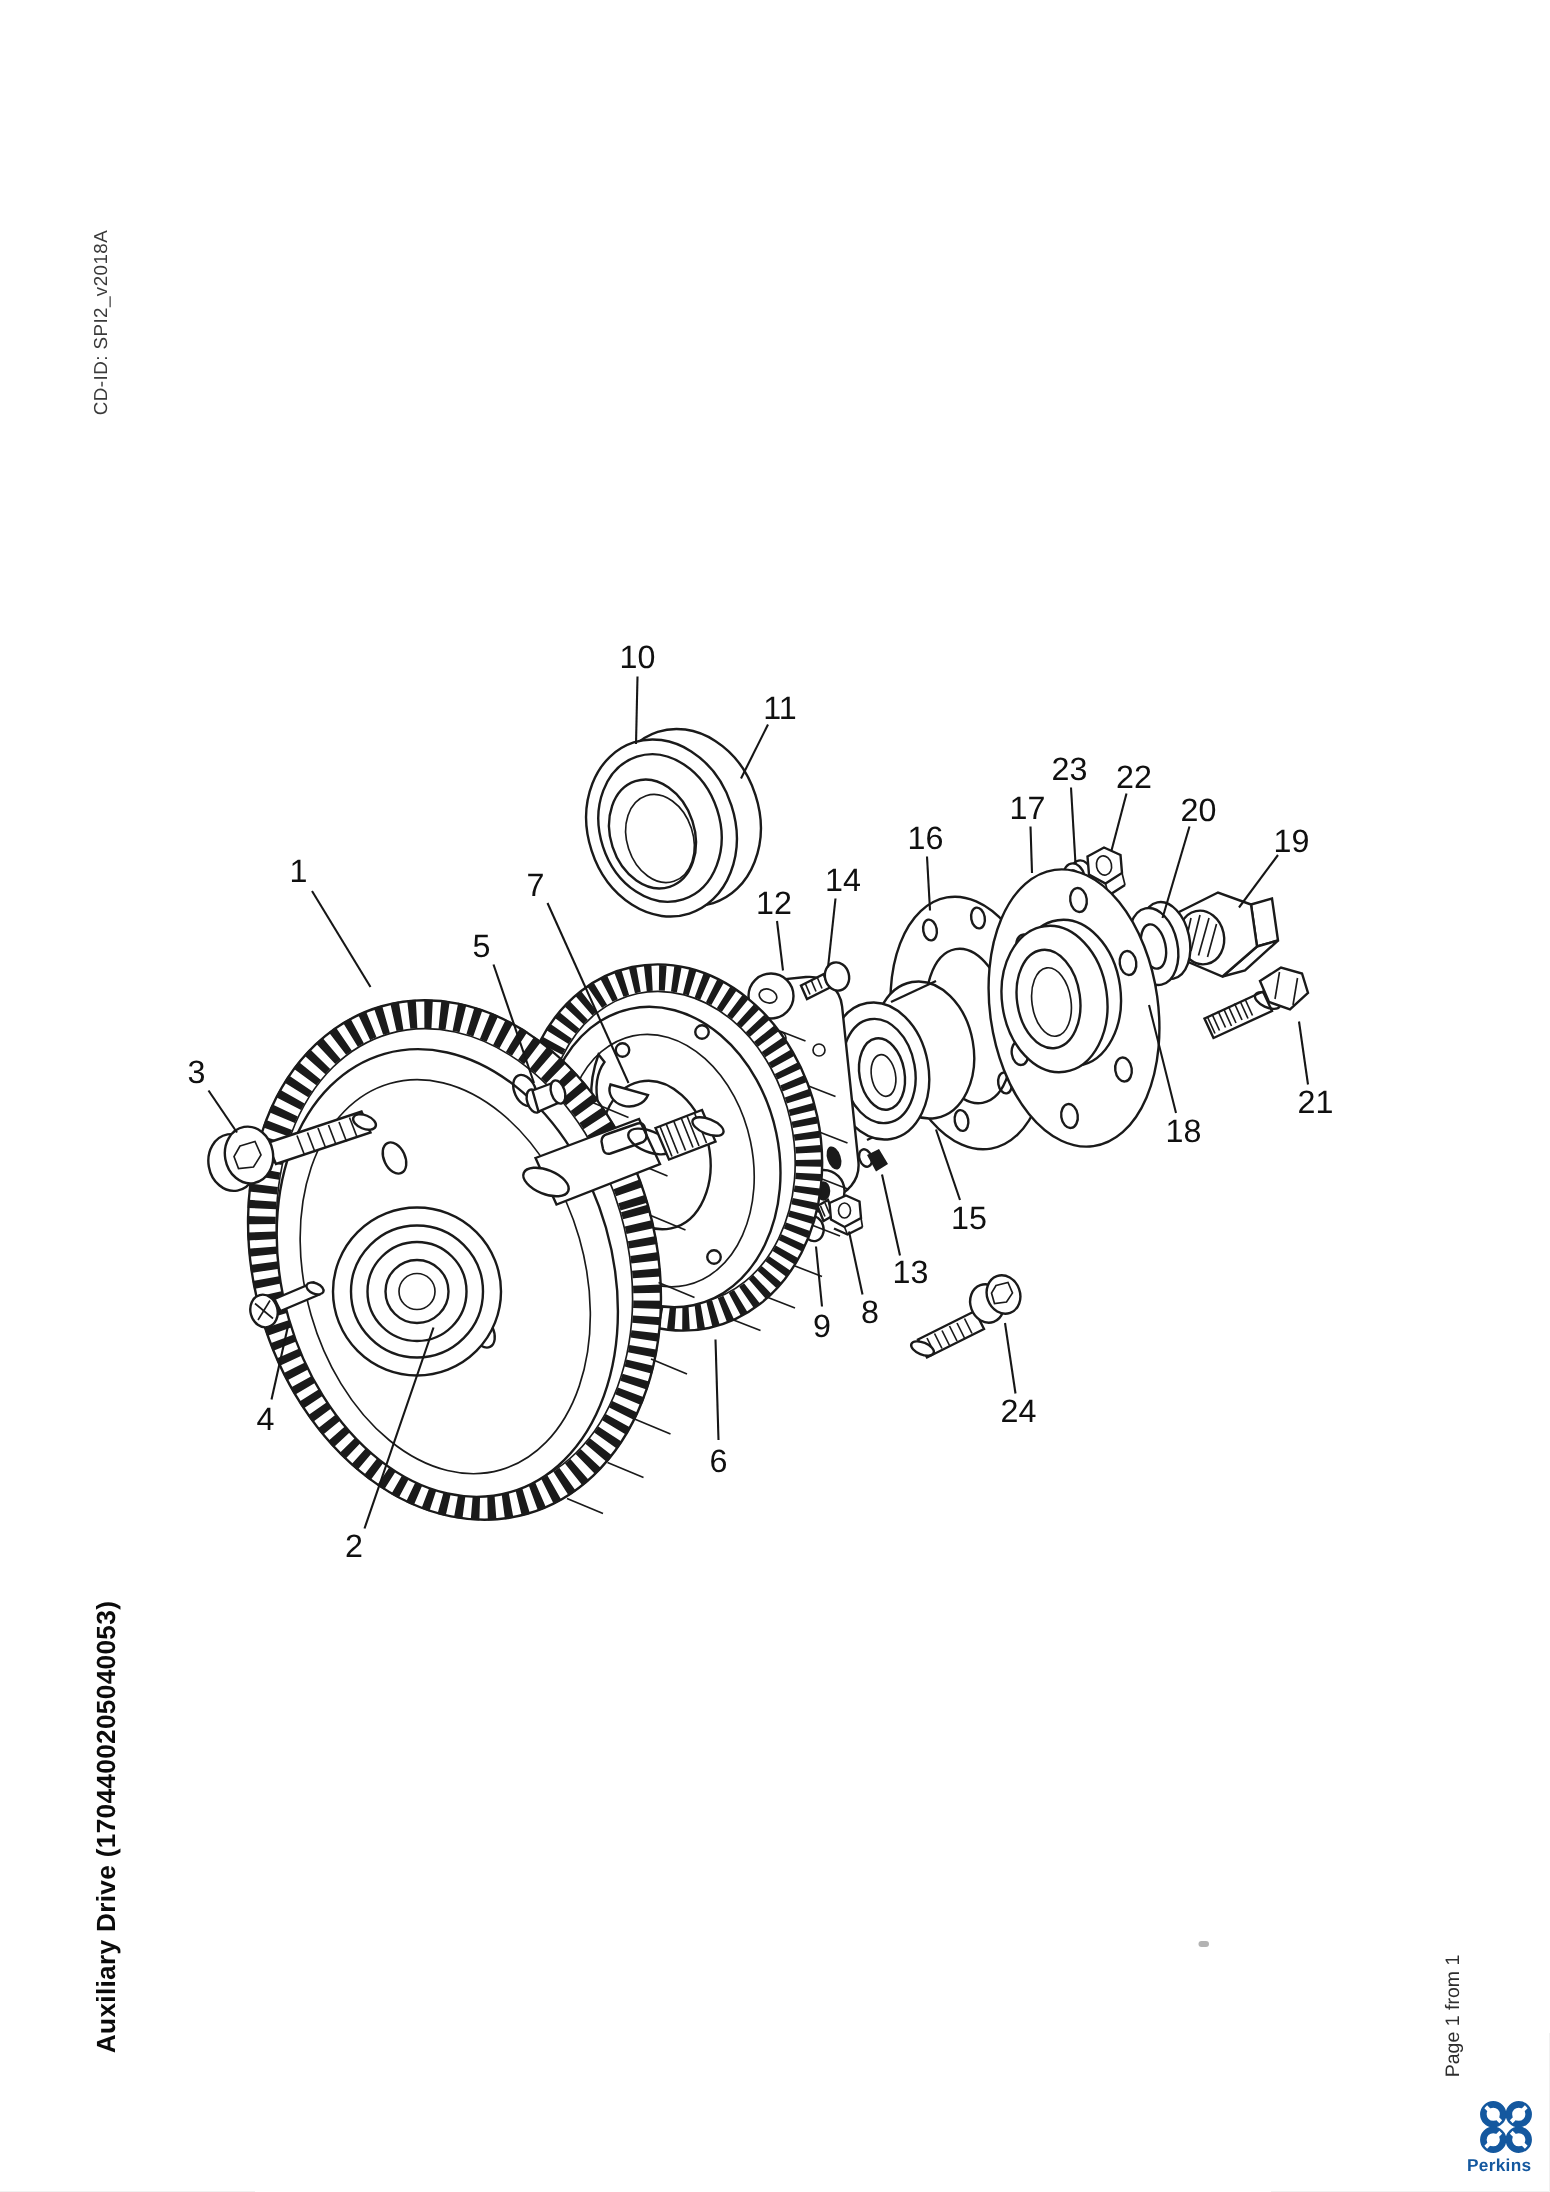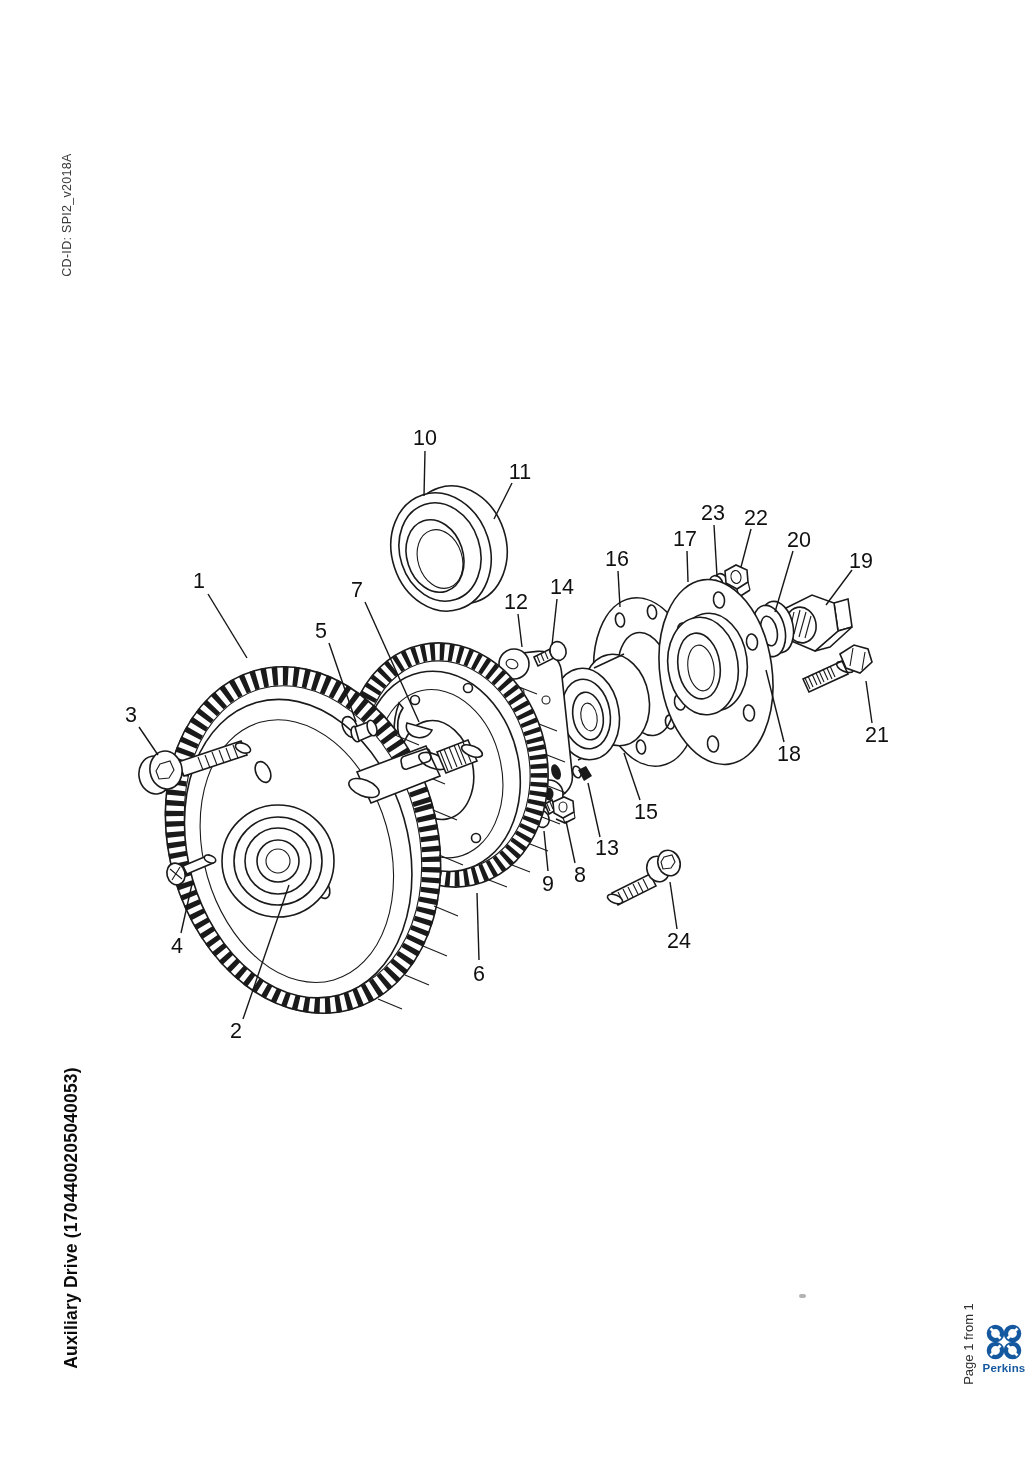--- a/index.html
+++ b/index.html
@@ -7,21 +7,21 @@
     position:relative;width:1033px;height:1461px;background:#ffffff;
     font-family:"Liberation Sans",sans-serif;overflow:hidden;
   }
   .rot{
     position:absolute;white-space:nowrap;
     transform:translate(-50%,-50%) rotate(-90deg);
   }
   .cdid{font-size:12.5px;color:#3a3a3a;letter-spacing:.3px;}
   .doctitle{font-size:17.5px;font-weight:bold;color:#0b0b0b;letter-spacing:.2px;}
   .pagelabel{font-size:13px;color:#2e2e2e;}
-  .brand{position:absolute;left:978px;top:1324px;width:52px;text-align:center;}
+  .brand{position:absolute;left:978px;top:1400px;width:52px;text-align:left;}
   .brand-name{font-size:11.5px;font-weight:bold;color:#14589F;letter-spacing:.2px;margin-top:1px;}
   .smudge{position:absolute;left:799px;top:1294px;width:7px;height:4px;background:#9a9a9a;border-radius:2px;opacity:.75;}
   svg.diagram{position:absolute;left:0;top:0;}
   .ln{fill:none;stroke:#1a1a1a;stroke-width:1.6;}
   .lt{fill:none;stroke:#1a1a1a;stroke-width:1.1;}
   .fw{fill:#ffffff;stroke:#1a1a1a;stroke-width:1.6;}
   .fd{fill:#1a1a1a;stroke:none;}
   .teeth{fill:none;stroke:#1a1a1a;}
   .leader{stroke:#161616;stroke-width:1.4;}
   .callout{font-family:"Liberation Sans",sans-serif;font-size:21.5px;fill:#101010;

